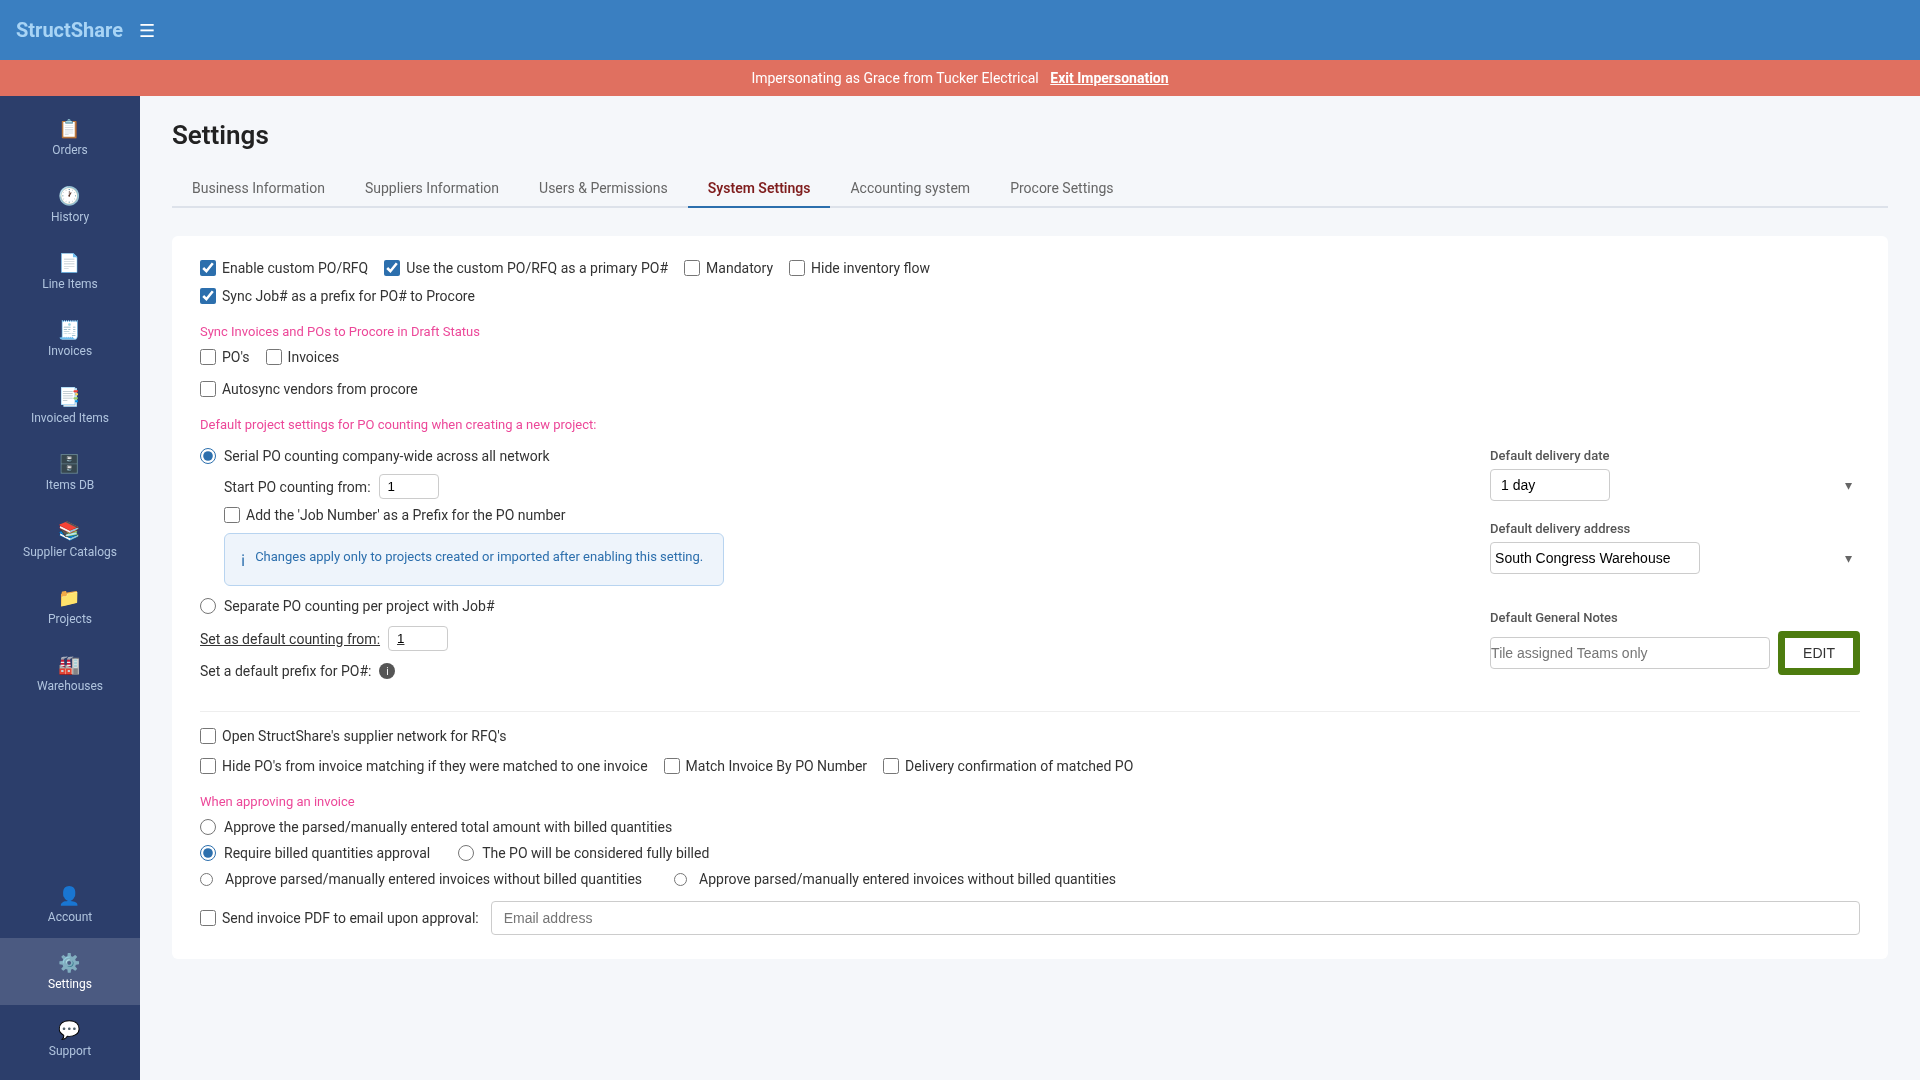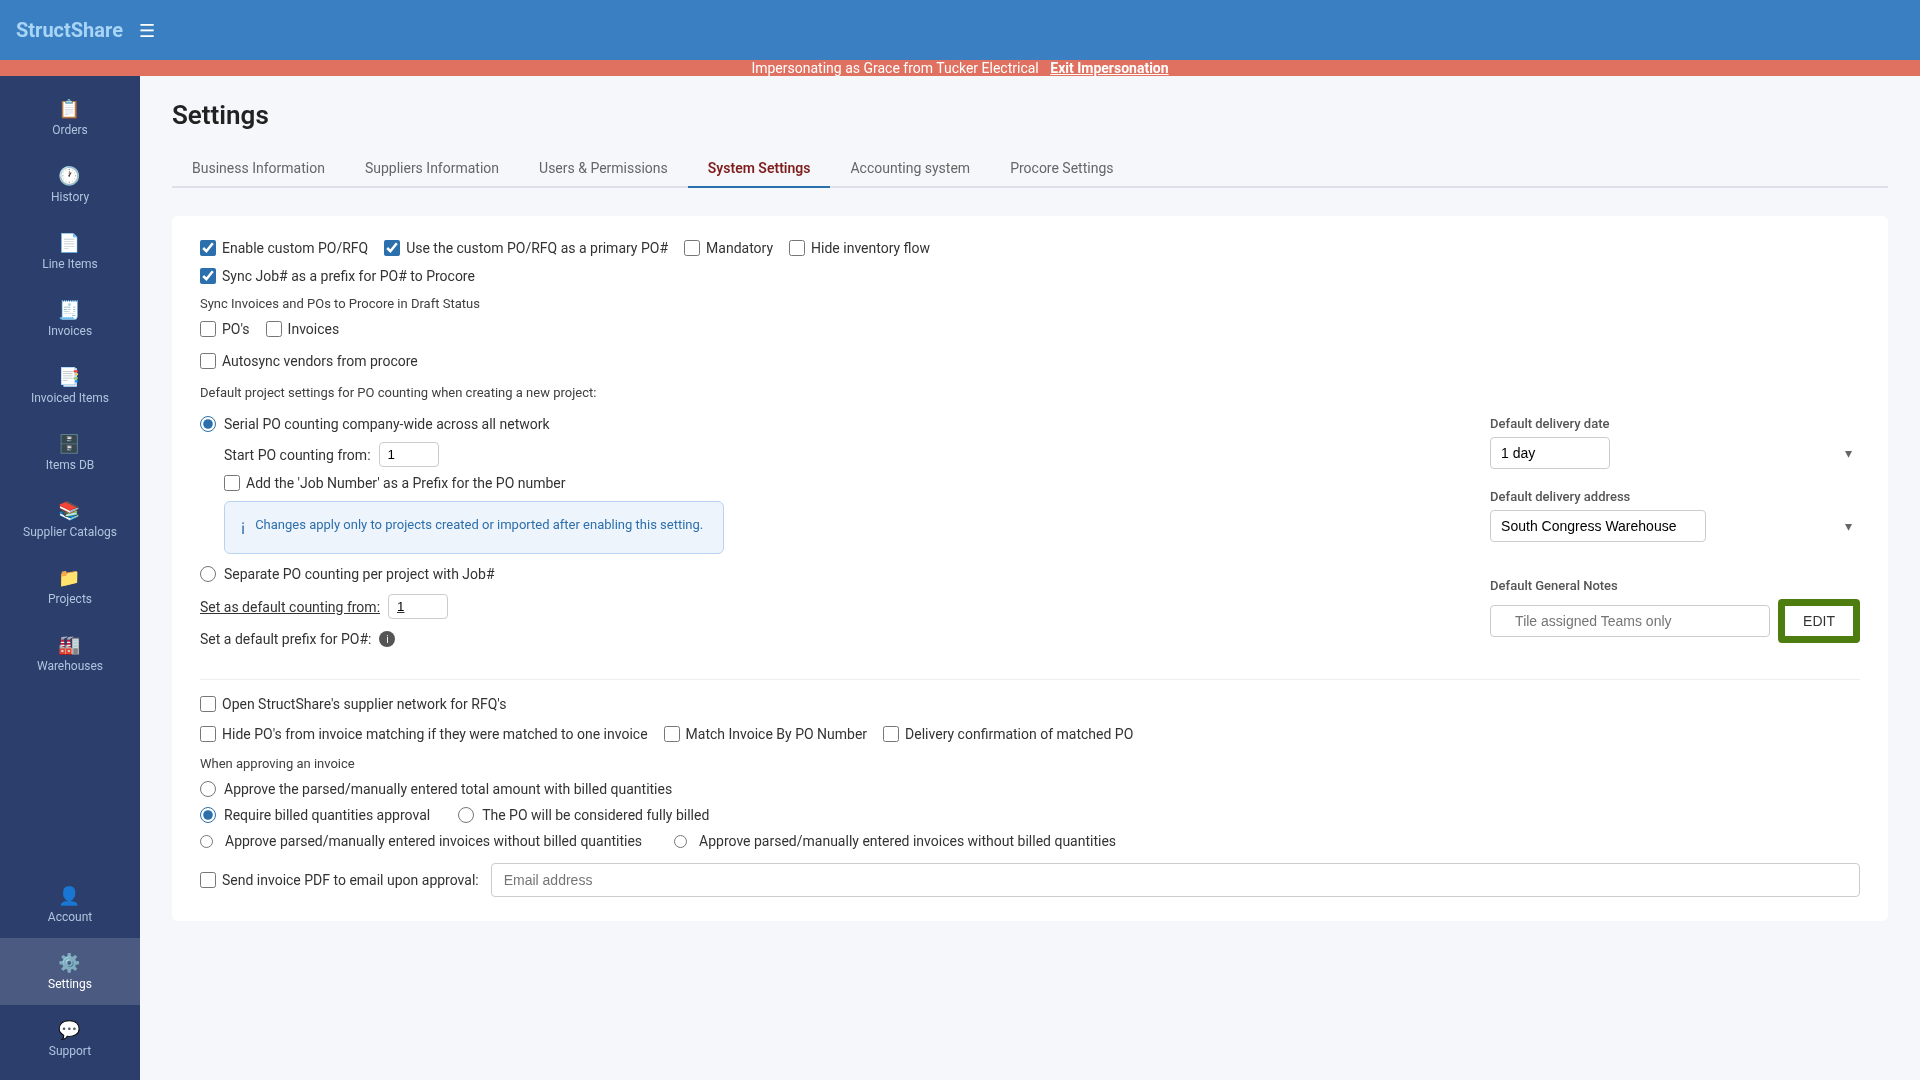--- a/index.html
+++ b/index.html
@@ -7,21 +7,21 @@
 
     .app-wrapper { display: flex; flex-direction: column; height: 1080px; width: 1920px; }
 
     
     .top-bar { background: #3a7fc1; height: 60px; display: flex; align-items: center; padding: 0 16px; flex-shrink: 0; }
     .logo { color: white; font-size: 20px; font-weight: 700; }
     .logo span { color: #a8d4f5; }
     .hamburger { color: white; margin-left: 16px; cursor: pointer; font-size: 18px; }
 
     
-    .impersonation-banner { background: #e07060; color: white; text-align: center; font-size: 14px; flex-shrink: 0; }
+    .impersonation-banner { background: #e07060; color: white; text-align: center; padding: 10px; font-size: 14px; flex-shrink: 0; }
     .impersonation-banner a { color: white; font-weight: 700; text-decoration: underline; cursor: pointer; margin-left: 8px; }
 
     
     .main-layout { display: flex; flex: 1; overflow: hidden; }
 
     
     .sidebar { width: 140px; background: #2c3e6b; display: flex; flex-direction: column; padding: 8px 0; flex-shrink: 0; }
     .sidebar-item { display: flex; flex-direction: column; align-items: center; padding: 14px 8px; color: #b0c4de; cursor: pointer; font-size: 12px; gap: 4px; }
     .sidebar-item.active { background: rgba(255,255,255,0.15); color: white; }
     .sidebar-item .icon { font-size: 18px; }
@@ -45,21 +45,21 @@
     .checkbox-row { display: flex; align-items: center; gap: 16px; margin-bottom: 12px; flex-wrap: wrap; }
     .checkbox-item { display: flex; align-items: center; gap: 6px; }
     .checkbox-item input[type=checkbox] { width: 16px; height: 16px; cursor: pointer; accent-color: #2c6fad; }
     .checkbox-item label { color: #333; cursor: pointer; white-space: nowrap; }
 
     
     .radio-item { display: flex; align-items: center; gap: 8px; margin-bottom: 10px; }
     .radio-item input[type=radio] { width: 16px; height: 16px; cursor: pointer; accent-color: #2c6fad; }
     .radio-item label { color: #333; cursor: pointer; }
 
-    .section-label { color: #404040; font-size: 13px; margin-bottom: 10px; margin-top: 8px; }
+    .section-label { color: #ec4899; font-size: 13px; margin-bottom: 10px; margin-top: 20px; }
 
     .sub-section { margin-left: 24px; margin-top: 8px; }
 
     .start-count-row { display: flex; align-items: center; gap: 8px; margin-bottom: 8px; }
     .start-count-row input[type=number] { width: 60px; padding: 4px 8px; border: 1px solid #ccc; border-radius: 4px; }
 
     
     .info-box { background: #eef4fb; border: 1px solid #b8d4f0; border-radius: 6px; padding: 14px 16px; display: flex; align-items: flex-start; gap: 10px; max-width: 500px; margin-bottom: 12px; }
     .info-box .info-icon { color: #2c6fad; font-size: 16px; flex-shrink: 0; margin-top: 1px; }
     .info-box p { color: #2c6fad; font-size: 13px; line-height: 1.4; }
@@ -67,27 +67,27 @@
     
     .delivery-row { display: flex; gap: 40px; align-items: flex-start; margin: 16px 0; }
     .delivery-field { display: flex; flex-direction: column; gap: 6px; }
     .delivery-field label { font-size: 13px; color: #555; font-weight: 500; }
     .select-wrapper { position: relative; display: inline-block; }
     .select-wrapper select { padding: 7px 28px 7px 10px; border: 1px solid #ccc; border-radius: 4px; background: white; font-size: 14px; appearance: none; cursor: pointer; min-width: 120px; }
     .select-wrapper::after { content: '▾'; position: absolute; right: 8px; top: 50%; transform: translateY(-50%); color: #666; pointer-events: none; }
 
     
     .address-select { display: flex; align-items: center; gap: 4px; }
-    .address-select select { padding: 7px 28px 7px 10px; border: 1px solid #ccc; border-radius: 4px; background: white; font-size: 14px; appearance: none; cursor: pointer; min-width: 200px; }
+    .address-select select { padding: 7px 28px 7px 4px; border: 1px solid #ccc; border-radius: 4px; background: white; font-size: 14px; appearance: none; cursor: pointer; min-width: 200px; }
 
     
     .notes-section { margin: 16px 0; }
     .notes-section label { font-size: 13px; color: #555; font-weight: 500; display: block; margin-bottom: 6px; }
     .notes-input-row { display: flex; gap: 8px; align-items: center; }
-    .notes-input { padding: 7px 24px; border: 1px solid #ccc; border-radius: 4px; min-width: 280px; font-size: 14px; color: #aaa; }
+    .notes-input { padding: 7px 0; border: 1px solid #ccc; border-radius: 4px; min-width: 280px; font-size: 14px; color: #aaa; }
     .edit-btn { padding: 7px 18px; background: white; border: 7px solid #4d7c0f; border-radius: 4px; cursor: pointer; font-size: 14px; color: #333; }
 
     .divider { border: none; border-top: 1px solid #eee; margin: 16px 0; }
 
     
     .email-row { display: flex; align-items: center; gap: 12px; margin-top: 12px; }
     .email-input { flex: 1; padding: 8px 12px; border: 1px solid #ccc; border-radius: 4px; font-size: 14px; color: #aaa; }
 
     
     .content::-webkit-scrollbar { width: 8px; }

